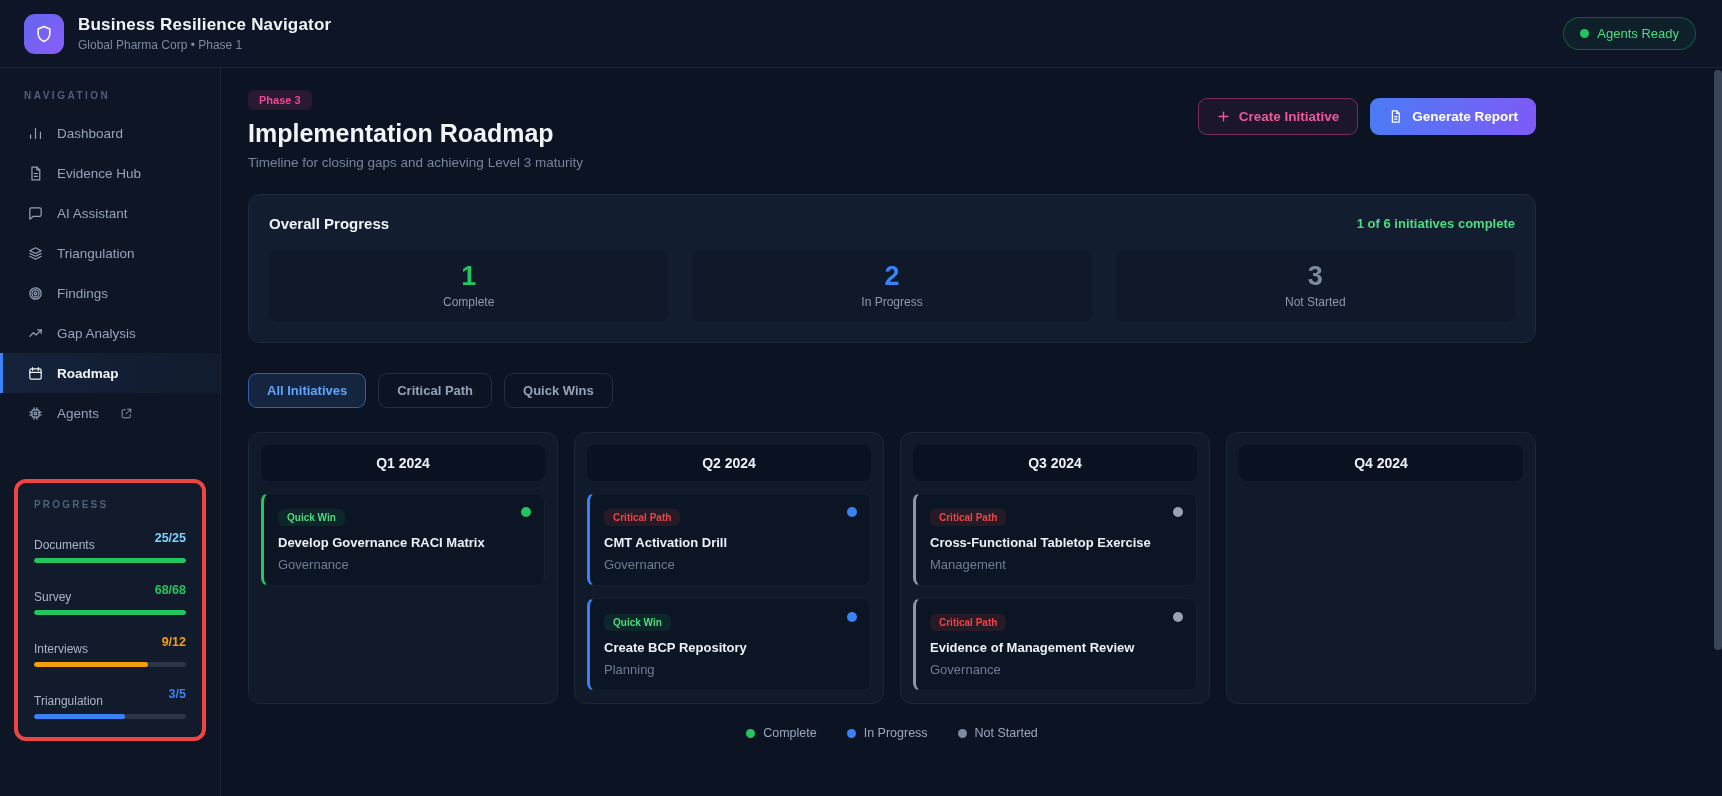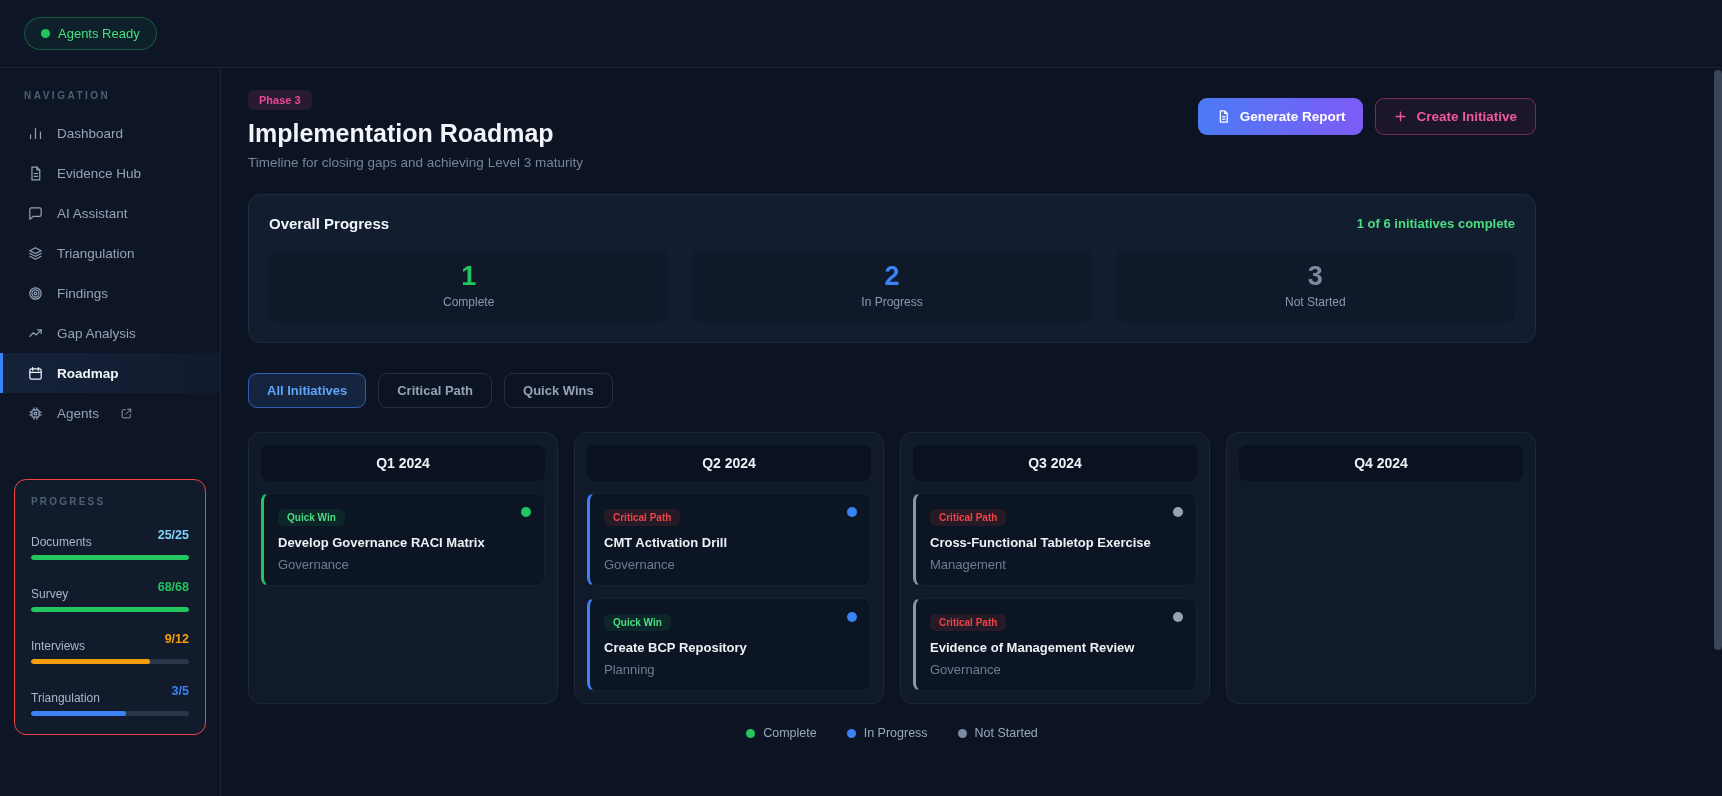--- a/index.html
+++ b/index.html
@@ -52,21 +52,21 @@
   }
   .nav-item svg { width:17px; height:17px; flex:0 0 17px; }
   .nav-item.active {
     background:linear-gradient(90deg,#15223a,#111b2e);
     border-left-color:#3b82f6; color:#f1f5f9; font-weight:bold;
   }
   .nav-ext { margin-left:6px; display:flex; }
   .nav-ext svg { width:13px; height:13px; }
   .progress-card {
     margin:46px 14px 0 14px; background:#121b2c;
-    border:1px solid #ef4444; border-radius:12px; padding:16px;
+    border:4px solid #ef4444; border-radius:12px; padding:16px;
   }
   .progress-label {
     font-size:10px; letter-spacing:2.2px; color:#4e5f78;
     font-weight:bold; margin-bottom:14px;
   }
   .p-row { margin-bottom:13px; }
   .p-row:last-child { margin-bottom:2px; }
   .p-top { display:flex; justify-content:space-between; align-items:center; margin-bottom:6px; }
   .p-name { font-size:12px; color:#a9b6c8;margin-top:14px; }
   .p-val { font-size:12.5px; font-weight:bold; }
@@ -149,20 +149,31 @@
   .legend-item { display:flex; align-items:center; gap:8px; font-size:12.5px; color:#9aa8bc; }
   
   .scrollbar-track { position:absolute; right:0; top:0; bottom:0; width:8px; background:#0d1424; }
   .scrollbar-thumb { position:absolute; right:0; top:2px; width:8px; height:580px;
                      background:#39465a; border-radius:4px; }
 </style>
 </head>
 <body>
 
 <header class="app-header">
+  <div class="hdr-left">
+    <div class="logo">
+      <svg viewBox="0 0 24 24" fill="none" stroke="#fff" stroke-width="1.8" stroke-linejoin="round">
+        <path d="M12 3l7 3v5.2c0 4.6-3 8.1-7 9.8-4-1.7-7-5.2-7-9.8V6z"></path>
+      </svg>
+    </div>
+    <div>
+      <div class="hdr-title">Business Resilience Navigator</div>
+      <div class="hdr-sub">Global Pharma Corp • Phase 1</div>
+    </div>
+  </div>
   <div class="agents-ready">
     <span class="dot dot-green"></span>
     <span>Agents Ready</span>
   </div>
 </header>
 
 <div class="app-body">
 
   <aside class="sidebar">
     <div class="nav-label">NAVIGATION</div>
@@ -301,38 +312,38 @@
 
   <main class="main">
     <div class="content">
       <div class="page-head">
         <div>
           <span class="phase-badge">Phase 3</span>
           <h1 class="page-title">Implementation Roadmap</h1>
           <div class="page-sub">Timeline for closing gaps and achieving Level 3 maturity</div>
         </div>
         <div class="head-actions">
+          <button class="btn btn-create">
+            <span style="display:flex">
+              <svg viewBox="0 0 24 24" fill="none" stroke="currentColor" stroke-width="2.6" stroke-linecap="round">
+                  <path d="M12 4v16M4 12h16"></path>
+                </svg>
+            </span>
+            <span>Create Initiative</span>
+          </button>
           <button class="btn btn-report">
             <span style="display:flex">
               <svg viewBox="0 0 24 24" fill="none" stroke="currentColor" stroke-width="2" stroke-linejoin="round">
                   <path d="M7 3h7l4 4v14H7z"></path>
                   <path d="M14 3v4h4"></path>
                   <path d="M10 12h5M10 16h5"></path>
                 </svg>
             </span>
             <span>Generate Report</span>
           </button>
-          <button class="btn btn-create">
-            <span style="display:flex">
-              <svg viewBox="0 0 24 24" fill="none" stroke="currentColor" stroke-width="2.6" stroke-linecap="round">
-                  <path d="M12 4v16M4 12h16"></path>
-                </svg>
-            </span>
-            <span>Create Initiative</span>
-          </button>
         </div>
       </div>
 
       <section class="overall-card">
         <div class="overall-head">
           <div class="overall-title">Overall Progress</div>
           <div class="overall-summary">1 of 6 initiatives complete</div>
         </div>
         <div class="stats-row" id="stats-row">
             <div class="stat-box">

